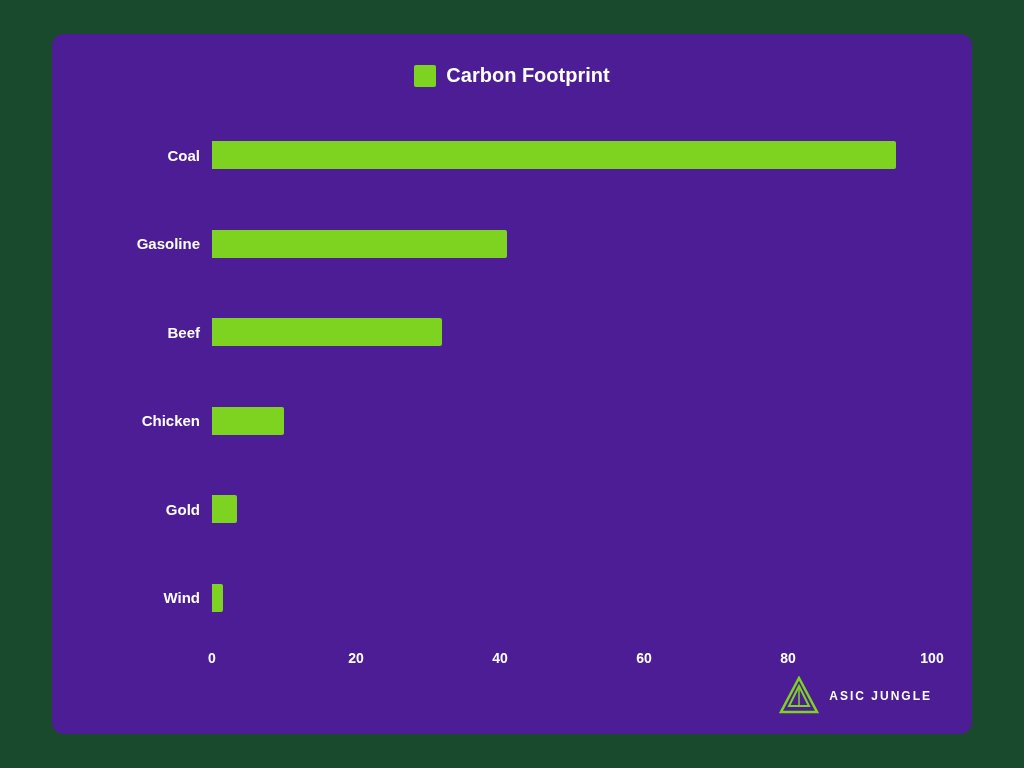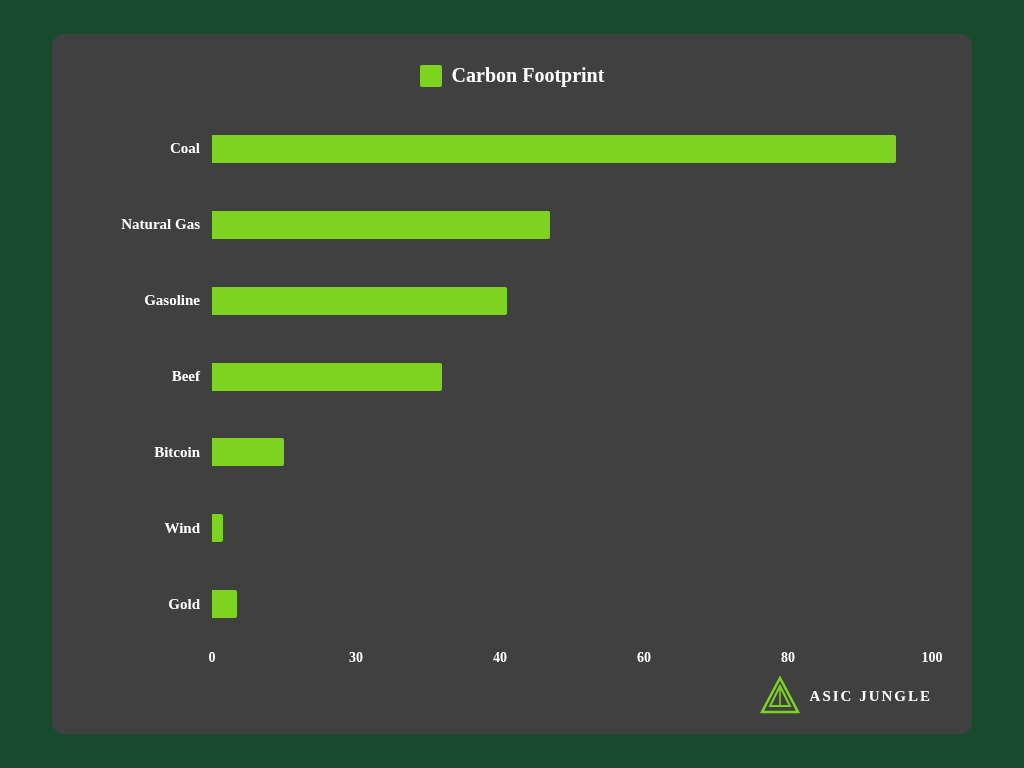--- a/index.html
+++ b/index.html
@@ -9,29 +9,28 @@
       height: 768px;
       background: #1a4a2e;
       font-family: 'Arial', sans-serif;
       display: flex;
       align-items: center;
       justify-content: center;
       overflow: hidden;
     }
 
     .chart-container {
-      background: #404040;
+      background: #4c1d95;
       border-radius: 12px;
       width: 920px;
       height: 700px;
       padding: 30px 40px 60px 40px;
       position: relative;
       display: flex;
       flex-direction: column;
-      font-family: Liberation Serif, serif;
     }
 
     .legend {
       display: flex;
       justify-content: center;
       align-items: center;
       gap: 10px;
       margin-bottom: 24px;
     }
 
@@ -116,21 +115,21 @@
       gap: 10px;
     }
 
     .brand-icon {
       width: 40px;
       height: 40px;
     }
 
     .brand-text {
       color: #ffffff;
-      font-size: 15px;
+      font-size: 12px;
       font-weight: bold;
       letter-spacing: 2px;
     }
   </style>
 </head>
 <body>
 
 <div class="chart-container">
   <div class="legend">
     <div class="legend-color-box"></div>
@@ -139,60 +138,54 @@
 
   <div class="chart-area">
     <div class="bars-wrapper" id="bars-wrapper">
     <div class="bar-row">
           <div class="bar-label">Coal</div>
           <div class="bar-track">
             <div class="bar-fill" style="width: 95%;"></div>
           </div>
         </div>
         <div class="bar-row">
-          <div class="bar-label">Natural Gas</div>
-          <div class="bar-track">
-            <div class="bar-fill" style="width: 47%;"></div>
-          </div>
-        </div>
-        <div class="bar-row">
           <div class="bar-label">Gasoline</div>
           <div class="bar-track">
             <div class="bar-fill" style="width: 41%;"></div>
           </div>
         </div>
         <div class="bar-row">
           <div class="bar-label">Beef</div>
           <div class="bar-track">
             <div class="bar-fill" style="width: 32%;"></div>
           </div>
         </div>
         <div class="bar-row">
-          <div class="bar-label">Bitcoin</div>
+          <div class="bar-label">Chicken</div>
           <div class="bar-track">
             <div class="bar-fill" style="width: 10%;"></div>
           </div>
         </div>
         <div class="bar-row">
+          <div class="bar-label">Gold</div>
+          <div class="bar-track">
+            <div class="bar-fill" style="width: 3.5%;"></div>
+          </div>
+        </div>
+        <div class="bar-row">
           <div class="bar-label">Wind</div>
           <div class="bar-track">
             <div class="bar-fill" style="width: 1.5%;"></div>
-          </div>
-        </div>
-        <div class="bar-row">
-          <div class="bar-label">Gold</div>
-          <div class="bar-track">
-            <div class="bar-fill" style="width: 3.5%;"></div>
           </div>
         </div>
       </div>
 
     <div class="x-axis" id="x-axis" style="position: relative; height: 24px;">
     <span class="x-tick" style="left: calc(0%);">0</span>
-        <span class="x-tick" style="left: calc(20%);">30</span>
+        <span class="x-tick" style="left: calc(20%);">20</span>
         <span class="x-tick" style="left: calc(40%);">40</span>
         <span class="x-tick" style="left: calc(60%);">60</span>
         <span class="x-tick" style="left: calc(80%);">80</span>
         <span class="x-tick" style="left: calc(100%);">100</span>
       </div>
   </div>
 
   <div class="brand-area">
     <svg class="brand-icon" viewBox="0 0 40 40">
 

